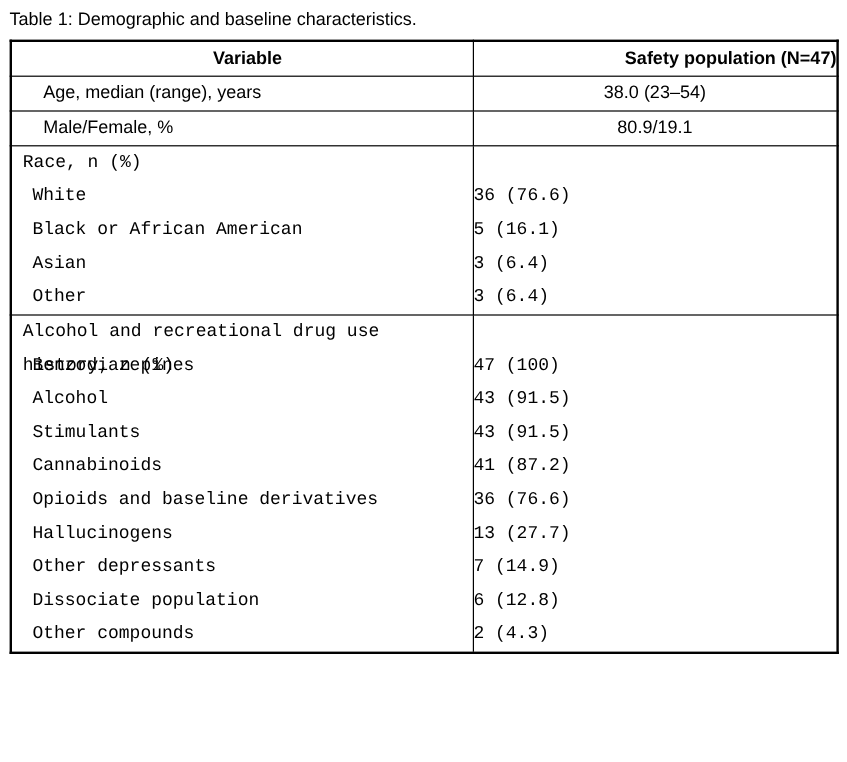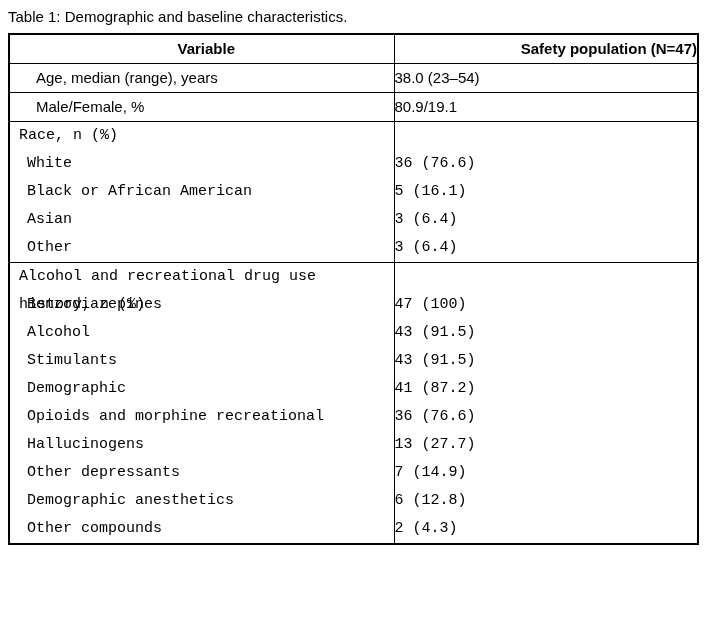--- a/index.html
+++ b/index.html
@@ -42,21 +42,21 @@
     padding-left: 9px;
     font-weight: bold;
     height: 29px;
   }
   th.h-pop {
     text-align: right;
     font-weight: bold;
     height: 29px;
   }
   td.label { text-align: left; padding-left: 26px; height: 29px; }
-  td.val   { height: 29px; }
+  td.val   { text-align: center; height: 29px; }
   tr.sec td { vertical-align: top; font-family: Liberation Mono, monospace; }
   .line { height: 28px; line-height: 28px; }
   .sec-header { padding-left: 9px; }
   .sub { padding-left: 17px; }
   .vline { text-align: left; }
 </style>
 </head>
 <body>
 
 <div class="page">
@@ -102,25 +102,25 @@
       </td>
     </tr>
 
 
     <tr class="sec">
       <td>
         <div class="line sec-header">Alcohol and recreational drug use history, n (%)</div>
         <div class="line sub">Benzodiazepines</div>
         <div class="line sub">Alcohol</div>
         <div class="line sub">Stimulants</div>
-        <div class="line sub">Demographic</div>
-        <div class="line sub">Opioids and morphine recreational</div>
+        <div class="line sub">Cannabinoids</div>
+        <div class="line sub">Opioids and baseline derivatives</div>
         <div class="line sub">Hallucinogens</div>
         <div class="line sub">Other depressants</div>
-        <div class="line sub">Demographic anesthetics</div>
+        <div class="line sub">Dissociate population</div>
         <div class="line sub">Other compounds</div>
       </td>
       <td>
         <div class="line"></div>
         <div class="line vline">47 (100)</div>
         <div class="line vline">43 (91.5)</div>
         <div class="line vline">43 (91.5)</div>
         <div class="line vline">41 (87.2)</div>
         <div class="line vline">36 (76.6)</div>
         <div class="line vline">13 (27.7)</div>

